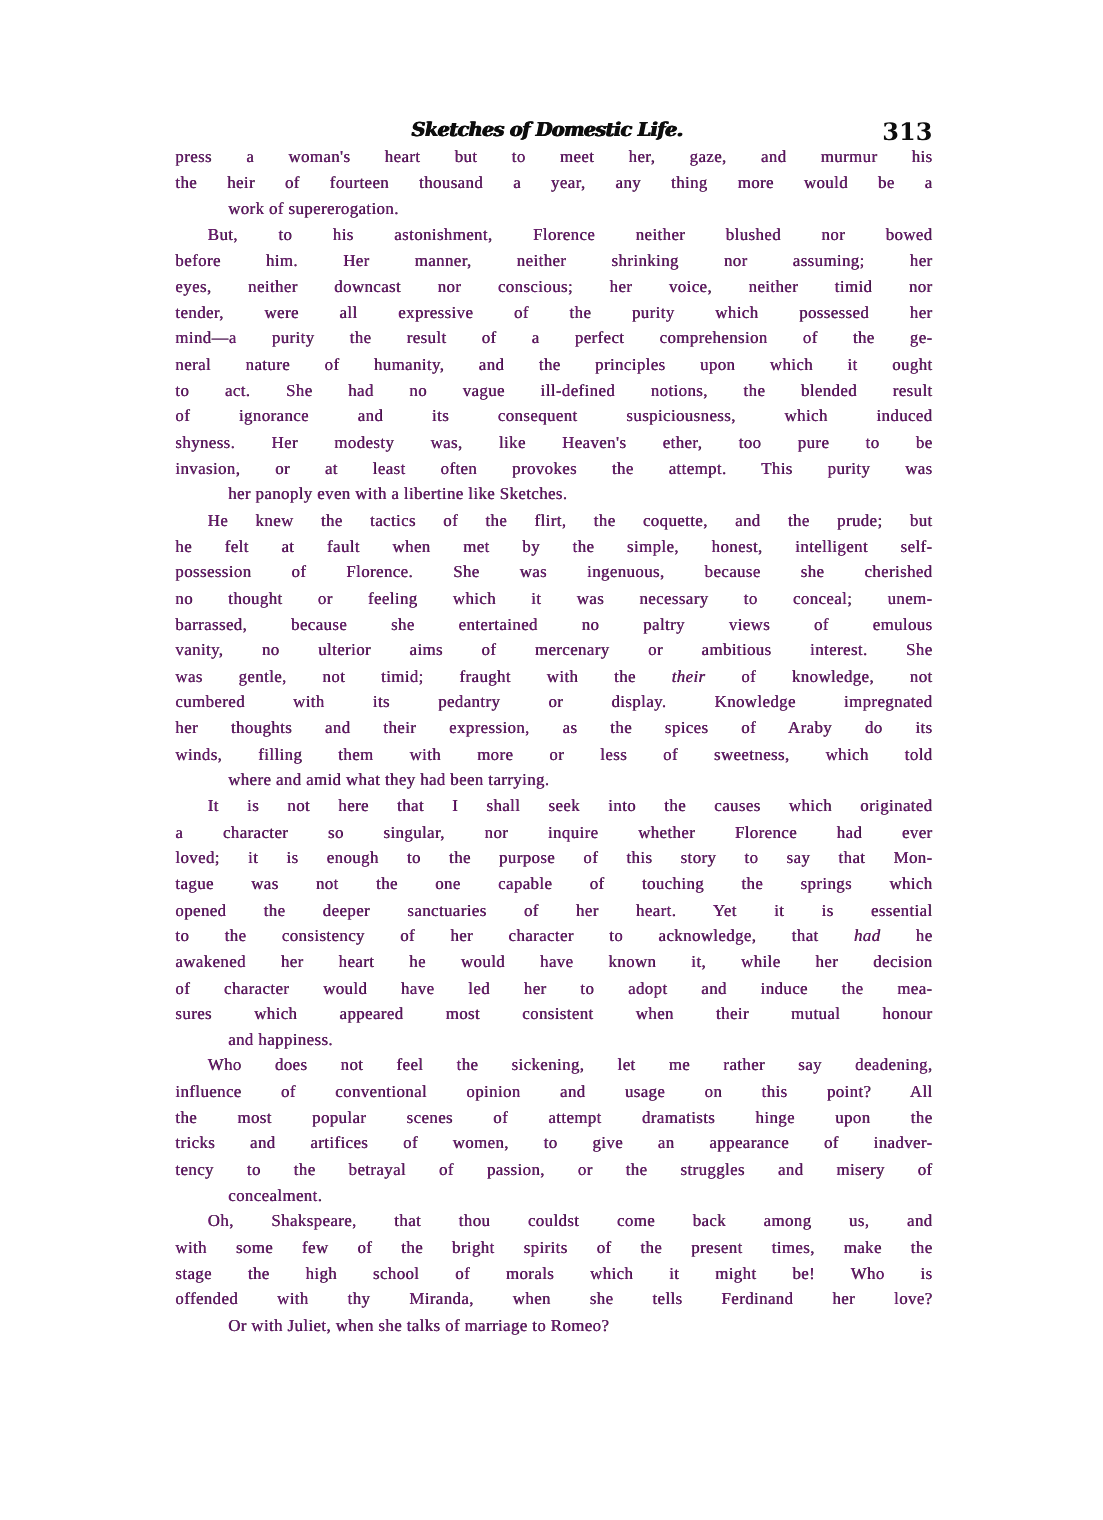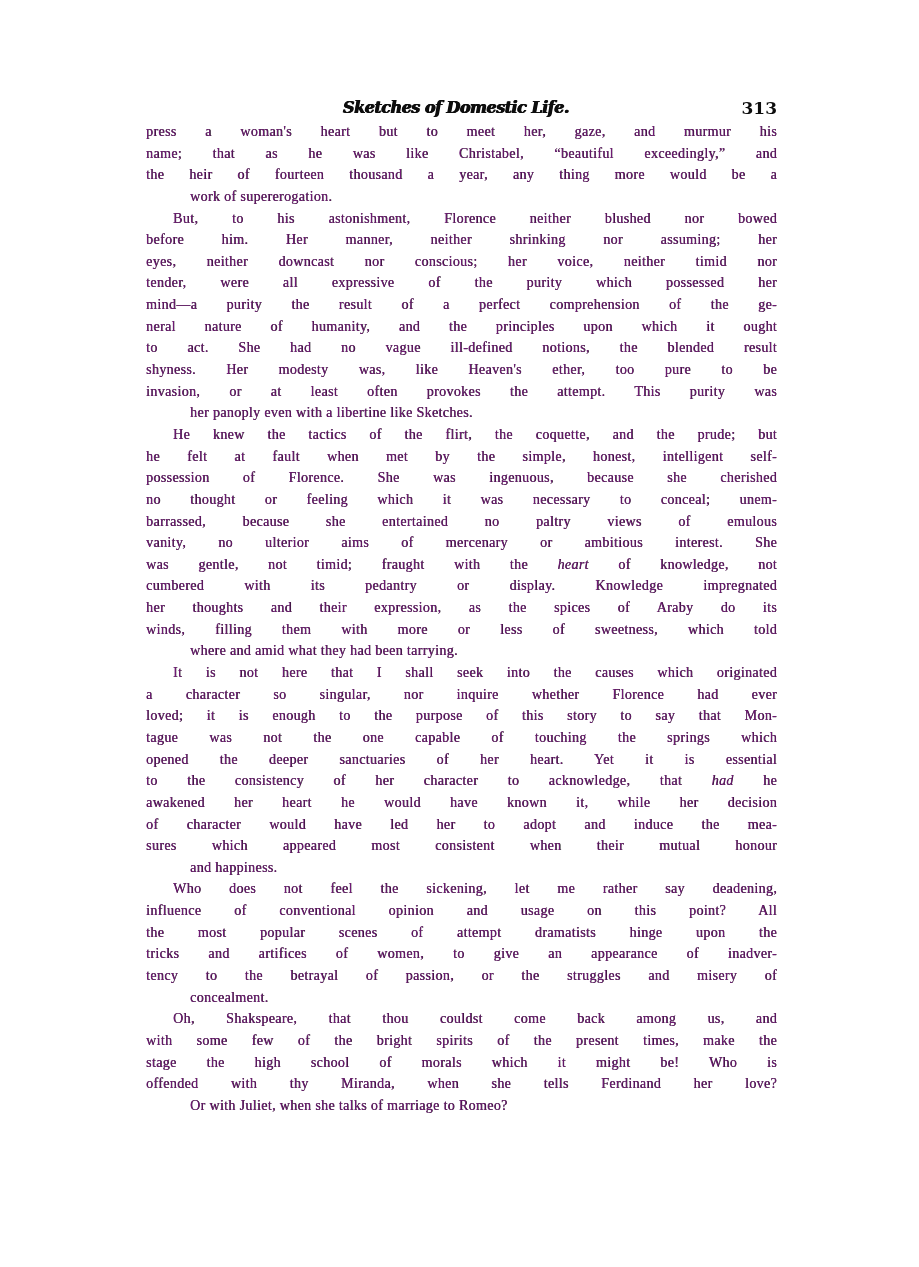--- a/index.html
+++ b/index.html
@@ -12,21 +12,21 @@
     position: absolute; top: 98px; left: 146px; width: 631px; height: 26px;
   }
   .running-title {
     position: absolute; left: 197px; top: 0;
     font-family: "DejaVu Serif", serif; font-weight: bold; font-style: italic;
     font-size: 16px; letter-spacing: -0.5px; color: #0d0d0d;
     text-shadow: 0.6px 0 0 #0d0d0d, -0.4px 0 0 #0d0d0d;
   }
   .page-number {
     position: absolute; right: 0; top: 0;
-    font-family: "DejaVu Serif", serif; font-weight: bold; font-size: 17px; color: #0d0d0d; margin-left: 27px;
+    font-family: "DejaVu Serif", serif; font-weight: bold; font-size: 20px; color: #0d0d0d; margin-left: 27px;
   }
   .text-block {
     position: absolute; left: 146px; top: 121px; width: 631px;
     font-family: "Liberation Serif", serif; font-size: 14px; line-height: 21.65px;
     color: #701a75; letter-spacing: 0.35px;
     text-shadow: 0.35px 0 0 #151515;
   }
   .line {
     display: block; height: 21.65px; white-space: nowrap; overflow: visible;
     text-align: justify; text-align-last: justify;
@@ -40,44 +40,44 @@
 
 <div class="page">
   <div class="running-head">
     <span class="running-title">Sketches of Domestic Life.</span>
     <span class="page-number">313</span>
   </div>
 
   <div class="text-block" id="text-block">
     <div class="para">
         <span class="line">press a woman's heart but to meet her, gaze, and murmur his</span>
-        <span class="line">name; that as he was like Christabel, “beautiful exceedingly,” and</span>
         <span class="line">the heir of fourteen thousand a year, any thing more would be a</span>
         <span class="line last">work of supererogation.</span>
       </div>
     <div class="para">
         <span class="line indent">But, to his astonishment, Florence neither blushed nor bowed</span>
         <span class="line">before him. Her manner, neither shrinking nor assuming; her</span>
         <span class="line">eyes, neither downcast nor conscious; her voice, neither timid nor</span>
         <span class="line">tender, were all expressive of the purity which possessed her</span>
         <span class="line">mind—a purity the result of a perfect comprehension of the ge-</span>
         <span class="line">neral nature of humanity, and the principles upon which it ought</span>
         <span class="line">to act. She had no vague ill-defined notions, the blended result</span>
+        <span class="line">of ignorance and its consequent suspiciousness, which induced</span>
         <span class="line">shyness. Her modesty was, like Heaven's ether, too pure to be</span>
         <span class="line">invasion, or at least often provokes the attempt. This purity was</span>
         <span class="line last">her panoply even with a libertine like Sketches.</span>
       </div>
     <div class="para">
         <span class="line indent">He knew the tactics of the flirt, the coquette, and the prude; but</span>
         <span class="line">he felt at fault when met by the simple, honest, intelligent self-</span>
         <span class="line">possession of Florence. She was ingenuous, because she cherished</span>
         <span class="line">no thought or feeling which it was necessary to conceal; unem-</span>
         <span class="line">barrassed, because she entertained no paltry views of emulous</span>
         <span class="line">vanity, no ulterior aims of mercenary or ambitious interest. She</span>
-        <span class="line">was gentle, not timid; fraught with the <span class="it">heart</span> of knowledge, not</span>
+        <span class="line">was gentle, not timid; fraught with the <span class="it">their</span> of knowledge, not</span>
         <span class="line">cumbered with its pedantry or display. Knowledge impregnated</span>
         <span class="line">her thoughts and their expression, as the spices of Araby do its</span>
         <span class="line">winds, filling them with more or less of sweetness, which told</span>
         <span class="line last">where and amid what they had been tarrying.</span>
       </div>
     <div class="para">
         <span class="line indent">It is not here that I shall seek into the causes which originated</span>
         <span class="line">a character so singular, nor inquire whether Florence had ever</span>
         <span class="line">loved; it is enough to the purpose of this story to say that Mon-</span>
         <span class="line">tague was not the one capable of touching the springs which</span>

